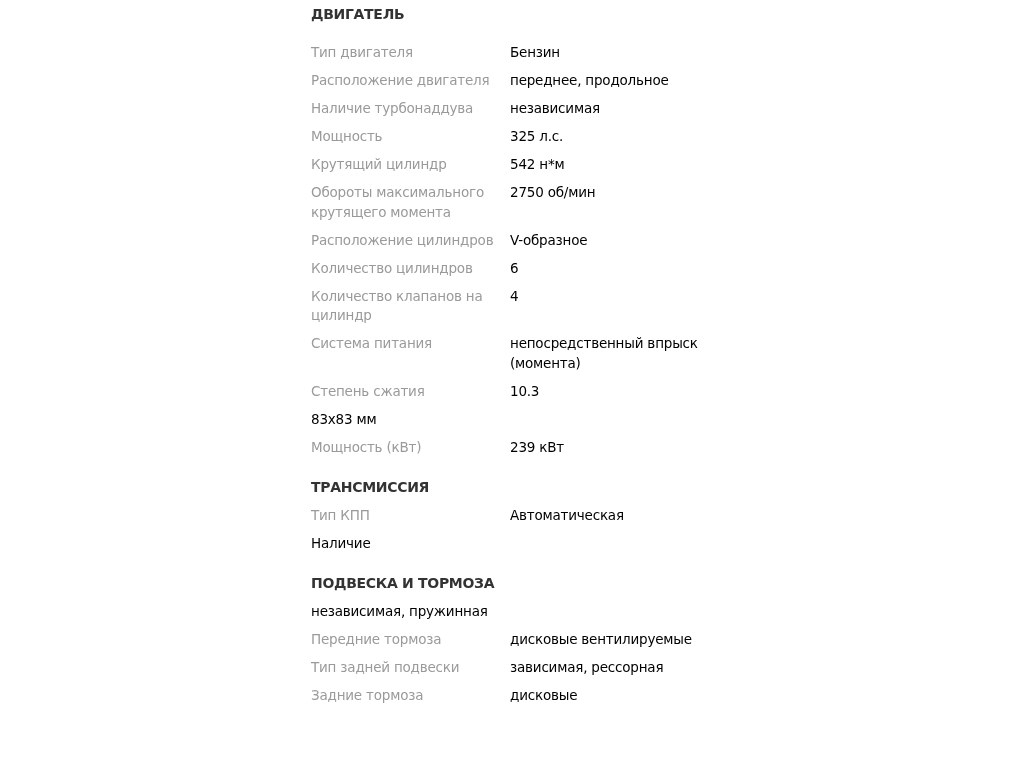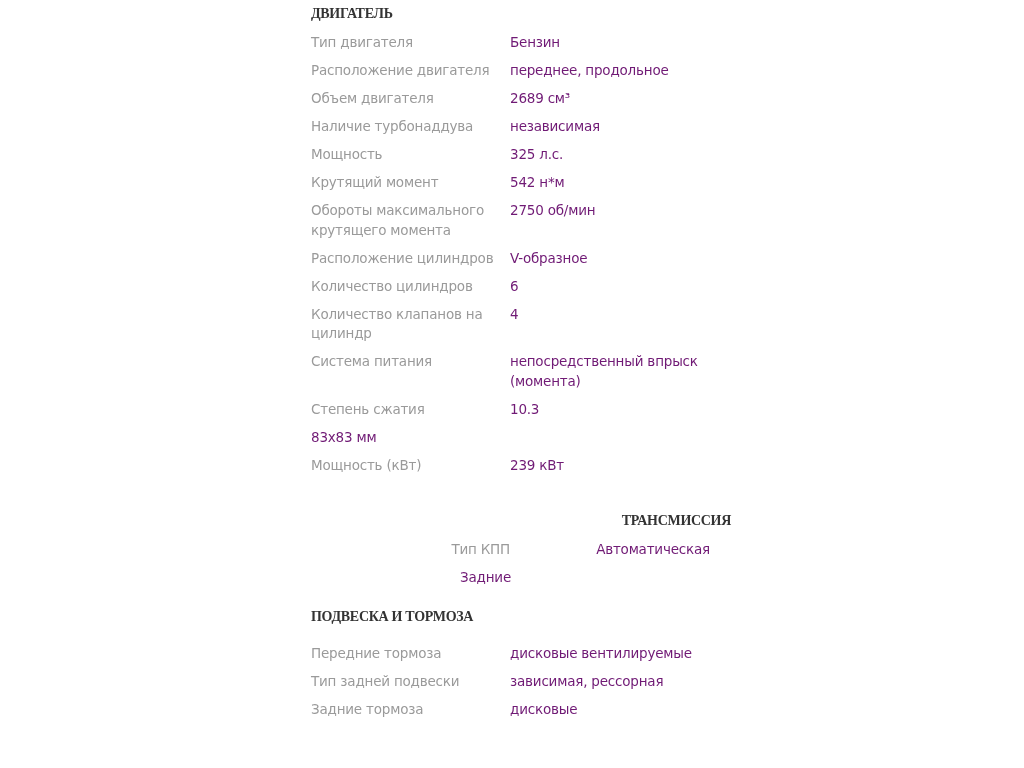--- a/index.html
+++ b/index.html
@@ -21,70 +21,65 @@
       width: 420px;
     }
     .section-title {
       font-size: 14px;
       font-weight: bold;
       color: #333333;
       letter-spacing: -0.3px;
       height: 20px;
       line-height: 20px;
       margin: 0;
-      font-family: Liberation Serif, serif;
     }
     .row {
       display: flex;
       font-size: 13.5px;
       line-height: 19.5px;
       letter-spacing: -0.2px;
       margin-top: 8.5px;
     }
     .label {
       width: 199px;
       color: #9a9a9a;
       flex: none;
     }
     .value {
       width: 200px;
-      color: #701a75;
+      color: #000000;
       flex: none;
     }
     .section { margin: 0; }
     .section + .section { margin-top: 20px; }
   </style>
 </head>
 <body>
 
 <div class="specs">
   <div class="section" style="padding-top:4px;">
     <h3 class="section-title">ДВИГАТЕЛЬ</h3>
-    <div class="row" style="margin-top:9px;">
+    <div class="row" style="margin-top:19px;">
         <div class="label">Тип двигателя</div>
         <div class="value">Бензин</div>
       </div>
     <div class="row">
         <div class="label">Расположение двигателя</div>
         <div class="value">переднее, продольное</div>
-      </div>
-    <div class="row">
-        <div class="label">Объем двигателя</div>
-        <div class="value">2689 см³</div>
       </div>
     <div class="row">
         <div class="label">Наличие турбонаддува</div>
         <div class="value">независимая</div>
       </div>
     <div class="row">
         <div class="label">Мощность</div>
         <div class="value">325 л.с.</div>
       </div>
     <div class="row">
-        <div class="label">Крутящий момент</div>
+        <div class="label">Крутящий цилиндр</div>
         <div class="value">542 н*м</div>
       </div>
     <div class="row">
         <div class="label">Обороты максимального крутящего момента</div>
         <div class="value">2750 об/мин</div>
       </div>
     <div class="row">
         <div class="label">Расположение цилиндров</div>
         <div class="value">V-образное</div>
       </div>
@@ -106,34 +101,35 @@
       </div>
     <div class="row">
         <div class="value">83x83 мм</div>
       </div>
     <div class="row">
         <div class="label">Мощность (кВт)</div>
         <div class="value">239 кВт</div>
       </div>
   </div>
 
-  <div class="section" style="margin-top:36px;text-align:right;">
+  <div class="section" style="margin-top:20px;">
     <h3 class="section-title">ТРАНСМИССИЯ</h3>
     <div class="row">
         <div class="label">Тип КПП</div>
         <div class="value">Автоматическая</div>
       </div>
     <div class="row">
-        <div class="value">Задние</div>
+        <div class="value">Наличие</div>
       </div>
   </div>
 
   <div class="section" style="margin-top:20px;">
     <h3 class="section-title">ПОДВЕСКА И ТОРМОЗА</h3>
     <div class="row">
+        <div class="value">независимая, пружинная</div>
       </div>
     <div class="row">
         <div class="label">Передние тормоза</div>
         <div class="value">дисковые вентилируемые</div>
       </div>
     <div class="row">
         <div class="label">Тип задней подвески</div>
         <div class="value">зависимая, рессорная</div>
       </div>
     <div class="row">

